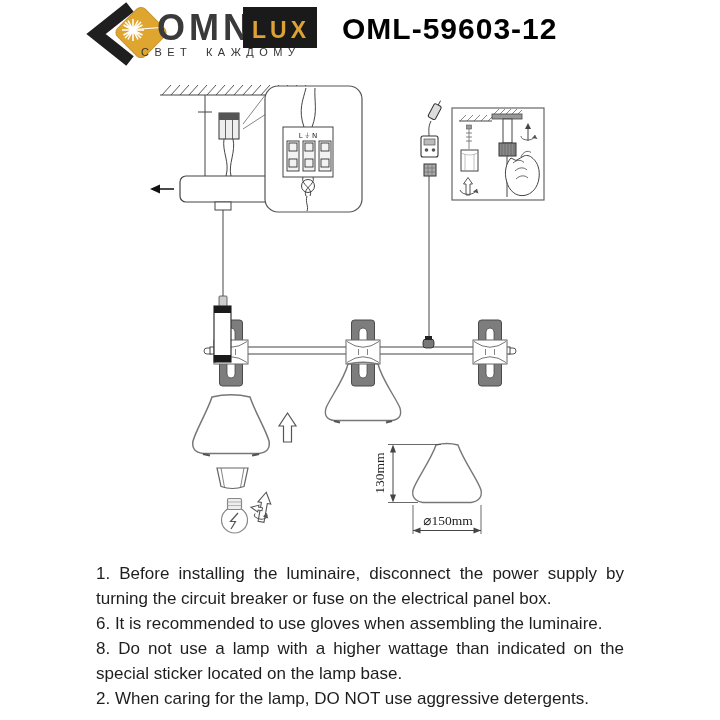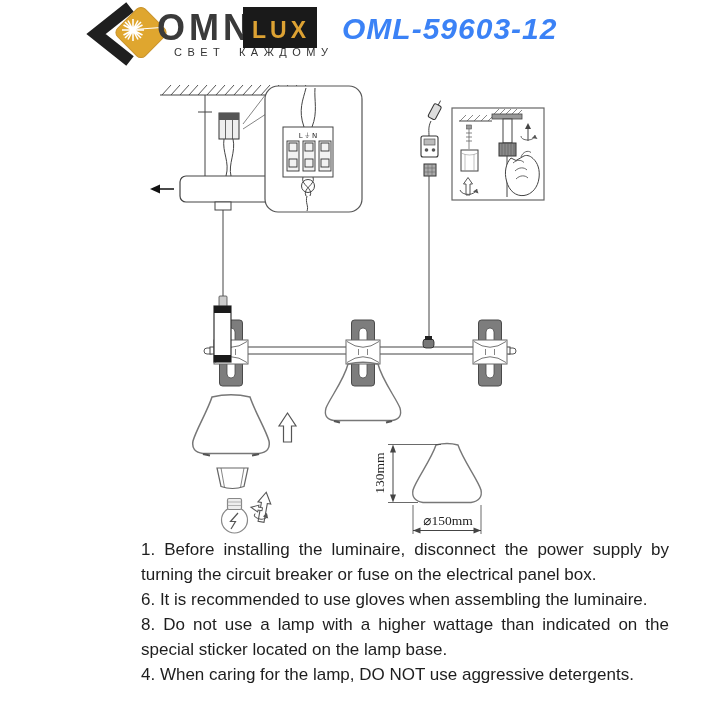--- a/index.html
+++ b/index.html
@@ -11,31 +11,31 @@
   .logo-mark{position:absolute;left:85px;top:2px;}
   .brand-omni{
     position:absolute;left:157px;top:7px;font-size:36px;font-weight:600;
     letter-spacing:4px;color:#3a3a3a;
   }
   .lux-badge{
     position:absolute;left:243px;top:7px;background:#1a1a1a;color:#dda233;
     font-size:23px;font-weight:700;letter-spacing:4px;padding:10px 7px 4px 9px;
   }
   .tagline{
-    position:absolute;left:174px;top:46px;font-size:11px;letter-spacing:5.5px;
+    position:absolute;left:141px;top:46px;font-size:11px;letter-spacing:5.5px;
     word-spacing:5px;color:#333;font-weight:500;
   }
   .model{
     position:absolute;left:342px;top:12px;font-size:30px;font-weight:700;
-    letter-spacing:1px;color:#3b82f6;font-style:italic;
+    letter-spacing:1px;color:#000000;
   }
   
   .diagram{position:absolute;left:0;top:75px;}
   
-  .instructions{position:absolute;left:96px;top:537px;width:528px;margin-left:45px;}
+  .instructions{position:absolute;left:96px;top:561px;width:528px;}
   .instructions p{
     margin:0;font-size:17px;line-height:25px;text-align:justify;color:#1e1e1e;
   }
 </style>
 </head>
 <body>
 
 <div class="page">
 
   <svg class="logo-mark" width="95" height="64" viewBox="0 0 95 64">
@@ -212,16 +212,16 @@
       <polygon points="413,530.5 420.5,527.5 420.5,533.5" fill="#444" stroke="none"></polygon>
       <polygon points="481,530.5 473.5,527.5 473.5,533.5" fill="#444" stroke="none"></polygon>
       <text x="448" y="525" text-anchor="middle" font-size="13.5" font-family="Liberation Serif, DejaVu Serif, serif" fill="#222" stroke="none">⌀150mm</text>
     </g>
   </svg>
 
   <div class="instructions">
     <p>1. Before installing the luminaire, disconnect the power supply by turning the circuit breaker or fuse on the electrical panel box.</p>
     <p>6. It is recommended to use gloves when assembling the luminaire.</p>
     <p>8. Do not use a lamp with a higher wattage than indicated on the special sticker located on the lamp base.</p>
-    <p>4. When caring for the lamp, DO NOT use aggressive detergents.</p>
+    <p>2. When caring for the lamp, DO NOT use aggressive detergents.</p>
   </div>
 
 </div>
 
 </body></html>

